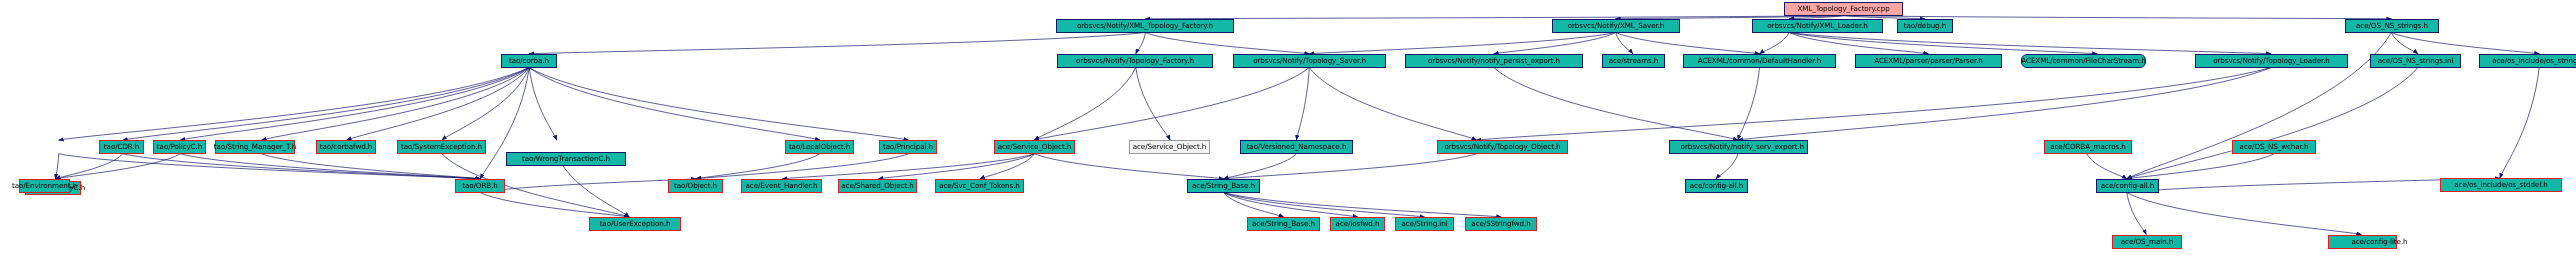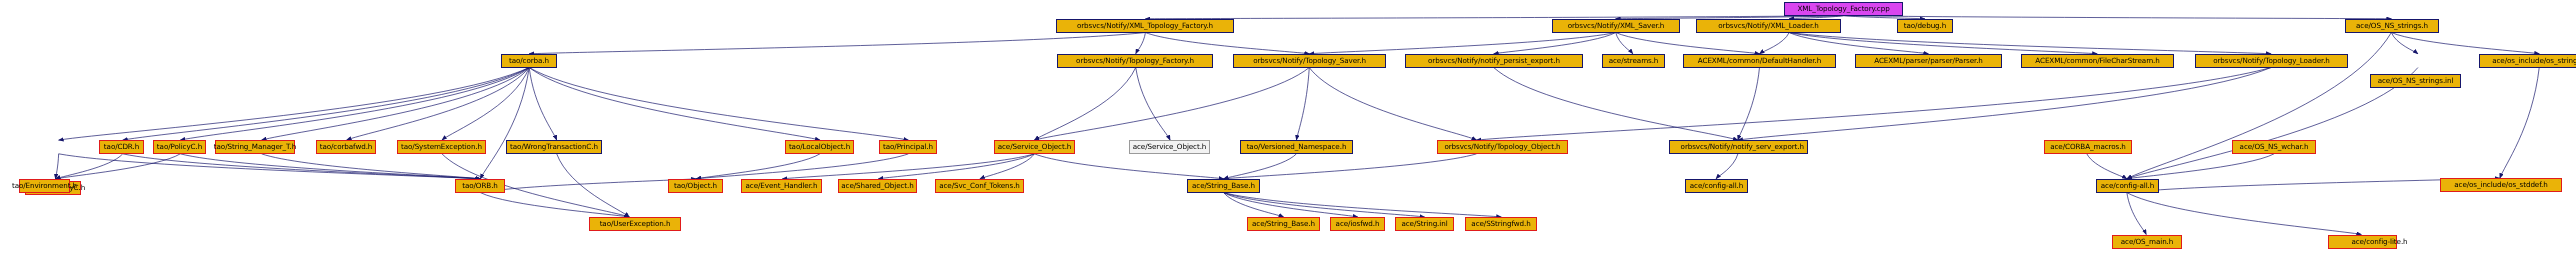--- a/index.html
+++ b/index.html
@@ -24,31 +24,31 @@
     pointer-events: none;
   }
   .node {
     position: absolute;
     box-sizing: border-box;
     display: flex;
     align-items: center;
     justify-content: center;
     height: 13.8px;
     border: 0.6px solid #16166b;
-    background: #eab308;
+    background: #14b8a6;
     color: #000000;
     font-size: 7.2px;
     line-height: 1;
     white-space: nowrap;
     padding: 0 3.1px;
     letter-spacing: -0.1px;
   }
   .node.red   { border-color: #e01b1b; }
   .node.gray  { border-color: #9a9a9a; background: #f2f2f2; }
-  .node.root  { border-color: #16166b; background: #d946ef; }
+  .node.root  { border-color: #16166b; background: #fca5a5; }
   .node .lbl { display: block; }
 </style>
 </head>
 <body>
 
 <div id="graph">
   <svg id="edges" viewBox="0 0 4117 411">
     <defs>
       <marker id="arrow" markerWidth="9" markerHeight="7" refX="8" refY="3.5" orient="auto" markerUnits="userSpaceOnUse">
         <path d="M0,0 L9,3.5 L0,7 z" fill="#16166b"></path>
@@ -129,21 +129,21 @@
   <div id="node-layer">
       <div class="node root" style="left: 1784px; top: 1.9px; width: 119px;">
         <span class="lbl">XML_Topology_Factory.cpp</span>
       </div>
       <div class="node " style="left: 1056px; top: 19px; width: 178px;">
         <span class="lbl">orbsvcs/Notify/XML_Topology_Factory.h</span>
       </div>
       <div class="node " style="left: 1552px; top: 19px; width: 128px;">
         <span class="lbl">orbsvcs/Notify/XML_Saver.h</span>
       </div>
-      <div class="node " style="left: 1696px; top: 19px; width: 145px;">
+      <div class="node " style="left: 1752px; top: 19px; width: 131px;">
         <span class="lbl">orbsvcs/Notify/XML_Loader.h</span>
       </div>
       <div class="node " style="left: 1897px; top: 19px; width: 56px;">
         <span class="lbl">tao/debug.h</span>
       </div>
       <div class="node " style="left: 2345px; top: 19px; width: 94px;">
         <span class="lbl">ace/OS_NS_strings.h</span>
       </div>
       <div class="node " style="left: 501px; top: 54px; width: 56px;">
         <span class="lbl">tao/corba.h</span>
@@ -159,27 +159,27 @@
       </div>
       <div class="node " style="left: 1602px; top: 54px; width: 63px;">
         <span class="lbl">ace/streams.h</span>
       </div>
       <div class="node " style="left: 1683px; top: 54px; width: 153px;">
         <span class="lbl">ACEXML/common/DefaultHandler.h</span>
       </div>
       <div class="node " style="left: 1855px; top: 54px; width: 147px;">
         <span class="lbl">ACEXML/parser/parser/Parser.h</span>
       </div>
-      <div class="node " style="left: 2021px; top: 54px; width: 153px;">
+      <div class="node " style="left: 2021px; top: 54px; width: 125px; border-radius: 6px;">
         <span class="lbl">ACEXML/common/FileCharStream.h</span>
       </div>
       <div class="node " style="left: 2195px; top: 54px; width: 153px;">
         <span class="lbl">orbsvcs/Notify/Topology_Loader.h</span>
       </div>
-      <div class="node " style="left: 2370px; top: 54px; width: 91px; margin-top: 20px;">
+      <div class="node " style="left: 2370px; top: 54px; width: 91px;">
         <span class="lbl">ace/OS_NS_strings.inl</span>
       </div>
       <div class="node " style="left: 2479px; top: 54px; width: 122px;">
         <span class="lbl">ace/os_include/os_strings.h</span>
       </div>
       <div class="node red" style="left: 25px; top: 140px; width: 56px; margin-top: 41px;">
         <span class="lbl">tao/Object_KeyC.h</span>
       </div>
       <div class="node red" style="left: 99px; top: 140px; width: 45px;">
         <span class="lbl">tao/CDR.h</span>
@@ -189,21 +189,21 @@
       </div>
       <div class="node red" style="left: 215px; top: 140px; width: 80px;">
         <span class="lbl">tao/String_Manager_T.h</span>
       </div>
       <div class="node red" style="left: 316px; top: 140px; width: 60px;">
         <span class="lbl">tao/corbafwd.h</span>
       </div>
       <div class="node red" style="left: 397px; top: 140px; width: 89px;">
         <span class="lbl">tao/SystemException.h</span>
       </div>
-      <div class="node " style="left: 506px; top: 140px; width: 96px; text-align: center;">
+      <div class="node " style="left: 506px; top: 152px; width: 120px; text-align: center;">
         <span class="lbl">tao/WrongTransactionC.h</span>
       </div>
       <div class="node red" style="left: 785px; top: 140px; width: 69px;">
         <span class="lbl">tao/LocalObject.h</span>
       </div>
       <div class="node red" style="left: 879px; top: 140px; width: 58px;">
         <span class="lbl">tao/Principal.h</span>
       </div>
       <div class="node red" style="left: 994px; top: 140px; width: 81px;">
         <span class="lbl">ace/Service_Object.h</span>

